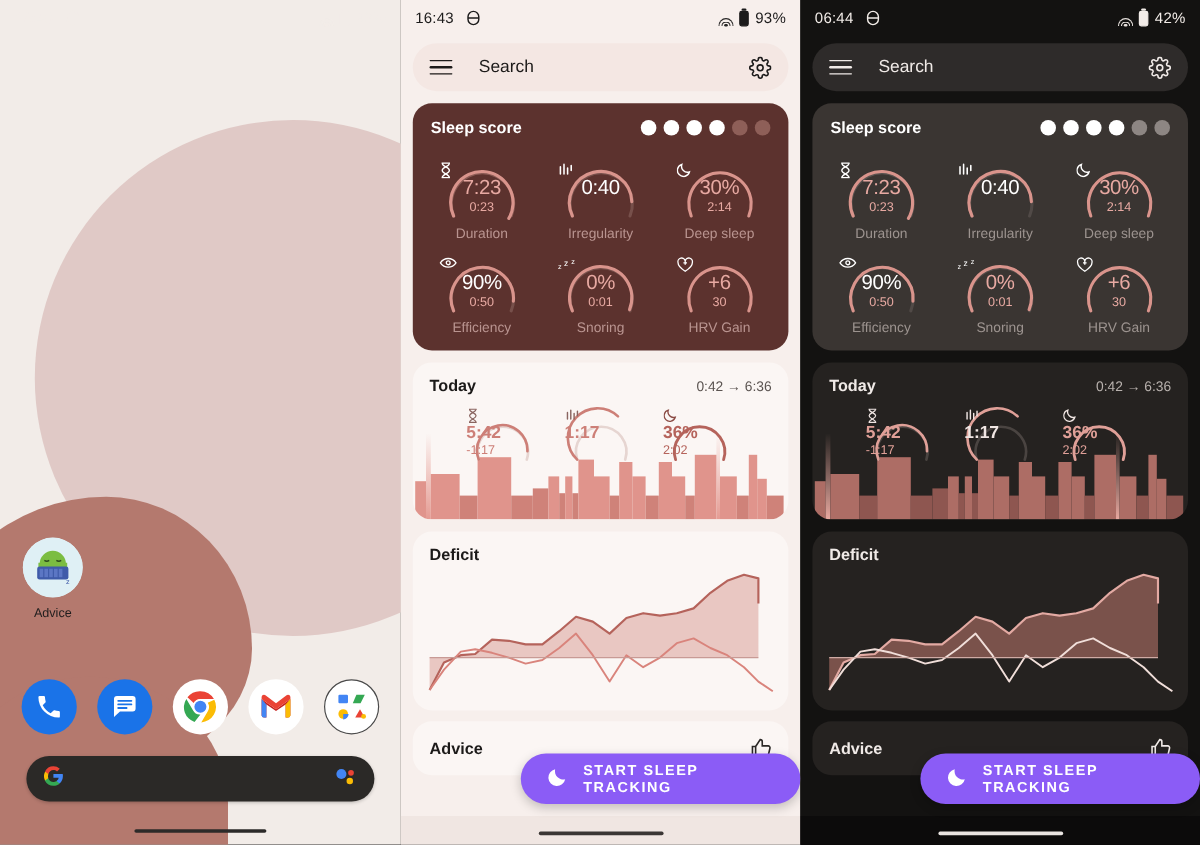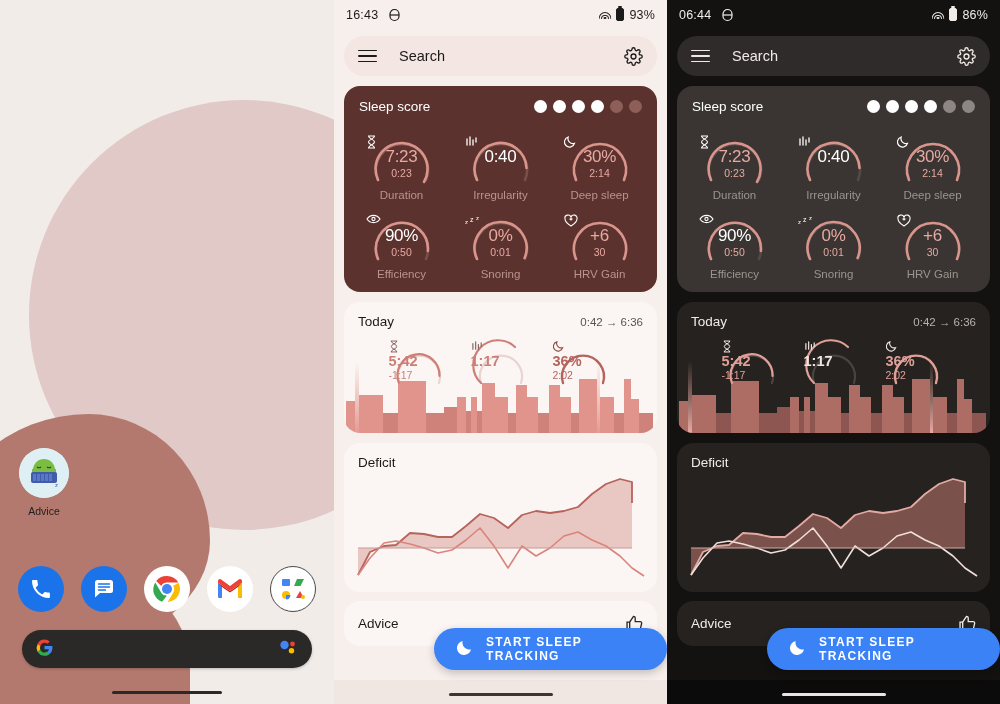--- a/index.html
+++ b/index.html
@@ -24,21 +24,21 @@
   .wp-blob2 {
     position:absolute; left:-40px; bottom:-10px; width:230px; height:150px;
     background:#b4796e; border-radius:50% 50% 0 0 / 70% 70% 0 0;
   }
 
   .statusbar {
     position:relative; z-index:5; height:30px; display:flex; align-items:center;
     padding:0 12px; font-size:12.5px; letter-spacing:.2px;
   }
   .statusbar .sb-left { display:flex; align-items:flex-end; gap:10px; }
-  .statusbar .sb-right { margin-left:auto; display:flex; align-items:flex-start; gap:5px; }
+  .statusbar .sb-right { margin-left:auto; display:flex; align-items:flex-end; gap:5px; }
   .sb-dark { color:#f2ece8; }
   .sb-light { color:#1c1b1b; }
 
   .wifi-ico { display:inline-block; width:13px; height:11px; position:relative; }
   .wifi-ico i {
     position:absolute; left:50%; bottom:0; transform:translateX(-50%);
     border:1.4px solid currentColor; border-bottom:none;
     border-radius:50% 50% 0 0 / 100% 100% 0 0; opacity:.95;
   }
   .wifi-ico i:nth-child(1){ width:13px; height:7px; }
@@ -92,21 +92,21 @@
   .appbar-light { background:#f4e7e3; }
   .appbar-dark  { background:#2e2b2a; }
 
   .hamb { width:19px; height:13px; display:flex; flex-direction:column;
           justify-content:space-between; flex:0 0 auto; cursor:pointer; }
   .hamb span { display:block; height:1.9px; border-radius:1px; background:currentColor; }
   .search-txt { margin-left:22px; font-size:14.5px; }
   .gear { margin-left:auto; width:19px; height:19px; }
 
   .card { margin:10px 10px 0; border-radius:16px; position:relative; overflow:hidden; }
-  .card-title { font-size:13.5px; font-weight:400; }
+  .card-title { font-size:13.5px; font-weight:700; }
 
   
   .score-card-light { background:#5c322e; }
   .score-card-dark  { background:#3a3532; }
   .score-head { display:flex; align-items:center; padding:13px 15px 2px; }
   .dots { margin-left:auto; display:flex; gap:6px; }
   .dots i { width:13px; height:13px; border-radius:50%; display:block; }
 
   .gauges { display:grid; grid-template-columns:repeat(3,1fr); padding:6px 8px 12px; }
   .gauge { position:relative; text-align:center; padding-top:4px; }
@@ -135,21 +135,21 @@
   .hypno { position:absolute; bottom:0; left:0; right:0; height:72px; z-index:1; }
 
   
   .deficit-body { position:relative; height:122px; }
   .deficit-body svg { position:absolute; inset:0; width:100%; height:100%; }
 
   .advice-head { display:flex; align-items:center; padding:13px 14px; }
   .thumb { margin-left:auto; width:19px; height:19px; }
 
   .fab { position:absolute; z-index:20; height:42px; border-radius:21px;
-         background:#3b82f6; display:flex; align-items:center; justify-content:center;
+         background:#8b5cf6; display:flex; align-items:center; justify-content:center;
          gap:12px; padding:4px 22px; box-shadow:0 3px 9px rgba(0,0,0,.22); }
   .fab .fab-label { color:#fff; font-size:12px; font-weight:700; letter-spacing:1.3px; }
 
   .navbar-app { position:absolute; bottom:0; left:0; right:0; height:24px; }
   .navbar-app .pill { position:absolute; bottom:8px; left:50%; transform:translateX(-50%);
                       width:104px; height:3px; border-radius:2px; }
 
   .txt-w { color:#ffffff; }
   .txt-pink { color:#e7a9a2; }
   .txt-muted-l { color:#b99490; }
@@ -572,21 +572,21 @@
             </svg>
         </span>
       </div>
       <div class="sb-right">
         <span class="wifi-ico">
             <i></i>
             <i></i>
             <i></i>
           </span>
         <span class="batt-ico"></span>
-        <span>86%</span>
+        <span>42%</span>
       </div>
     </div>
 
     <div class="appbar appbar-dark txt-lightfg">
       <span class="hamb">
           <span></span>
           <span></span>
           <span></span>
         </span>
       <span class="search-txt">Search</span>

